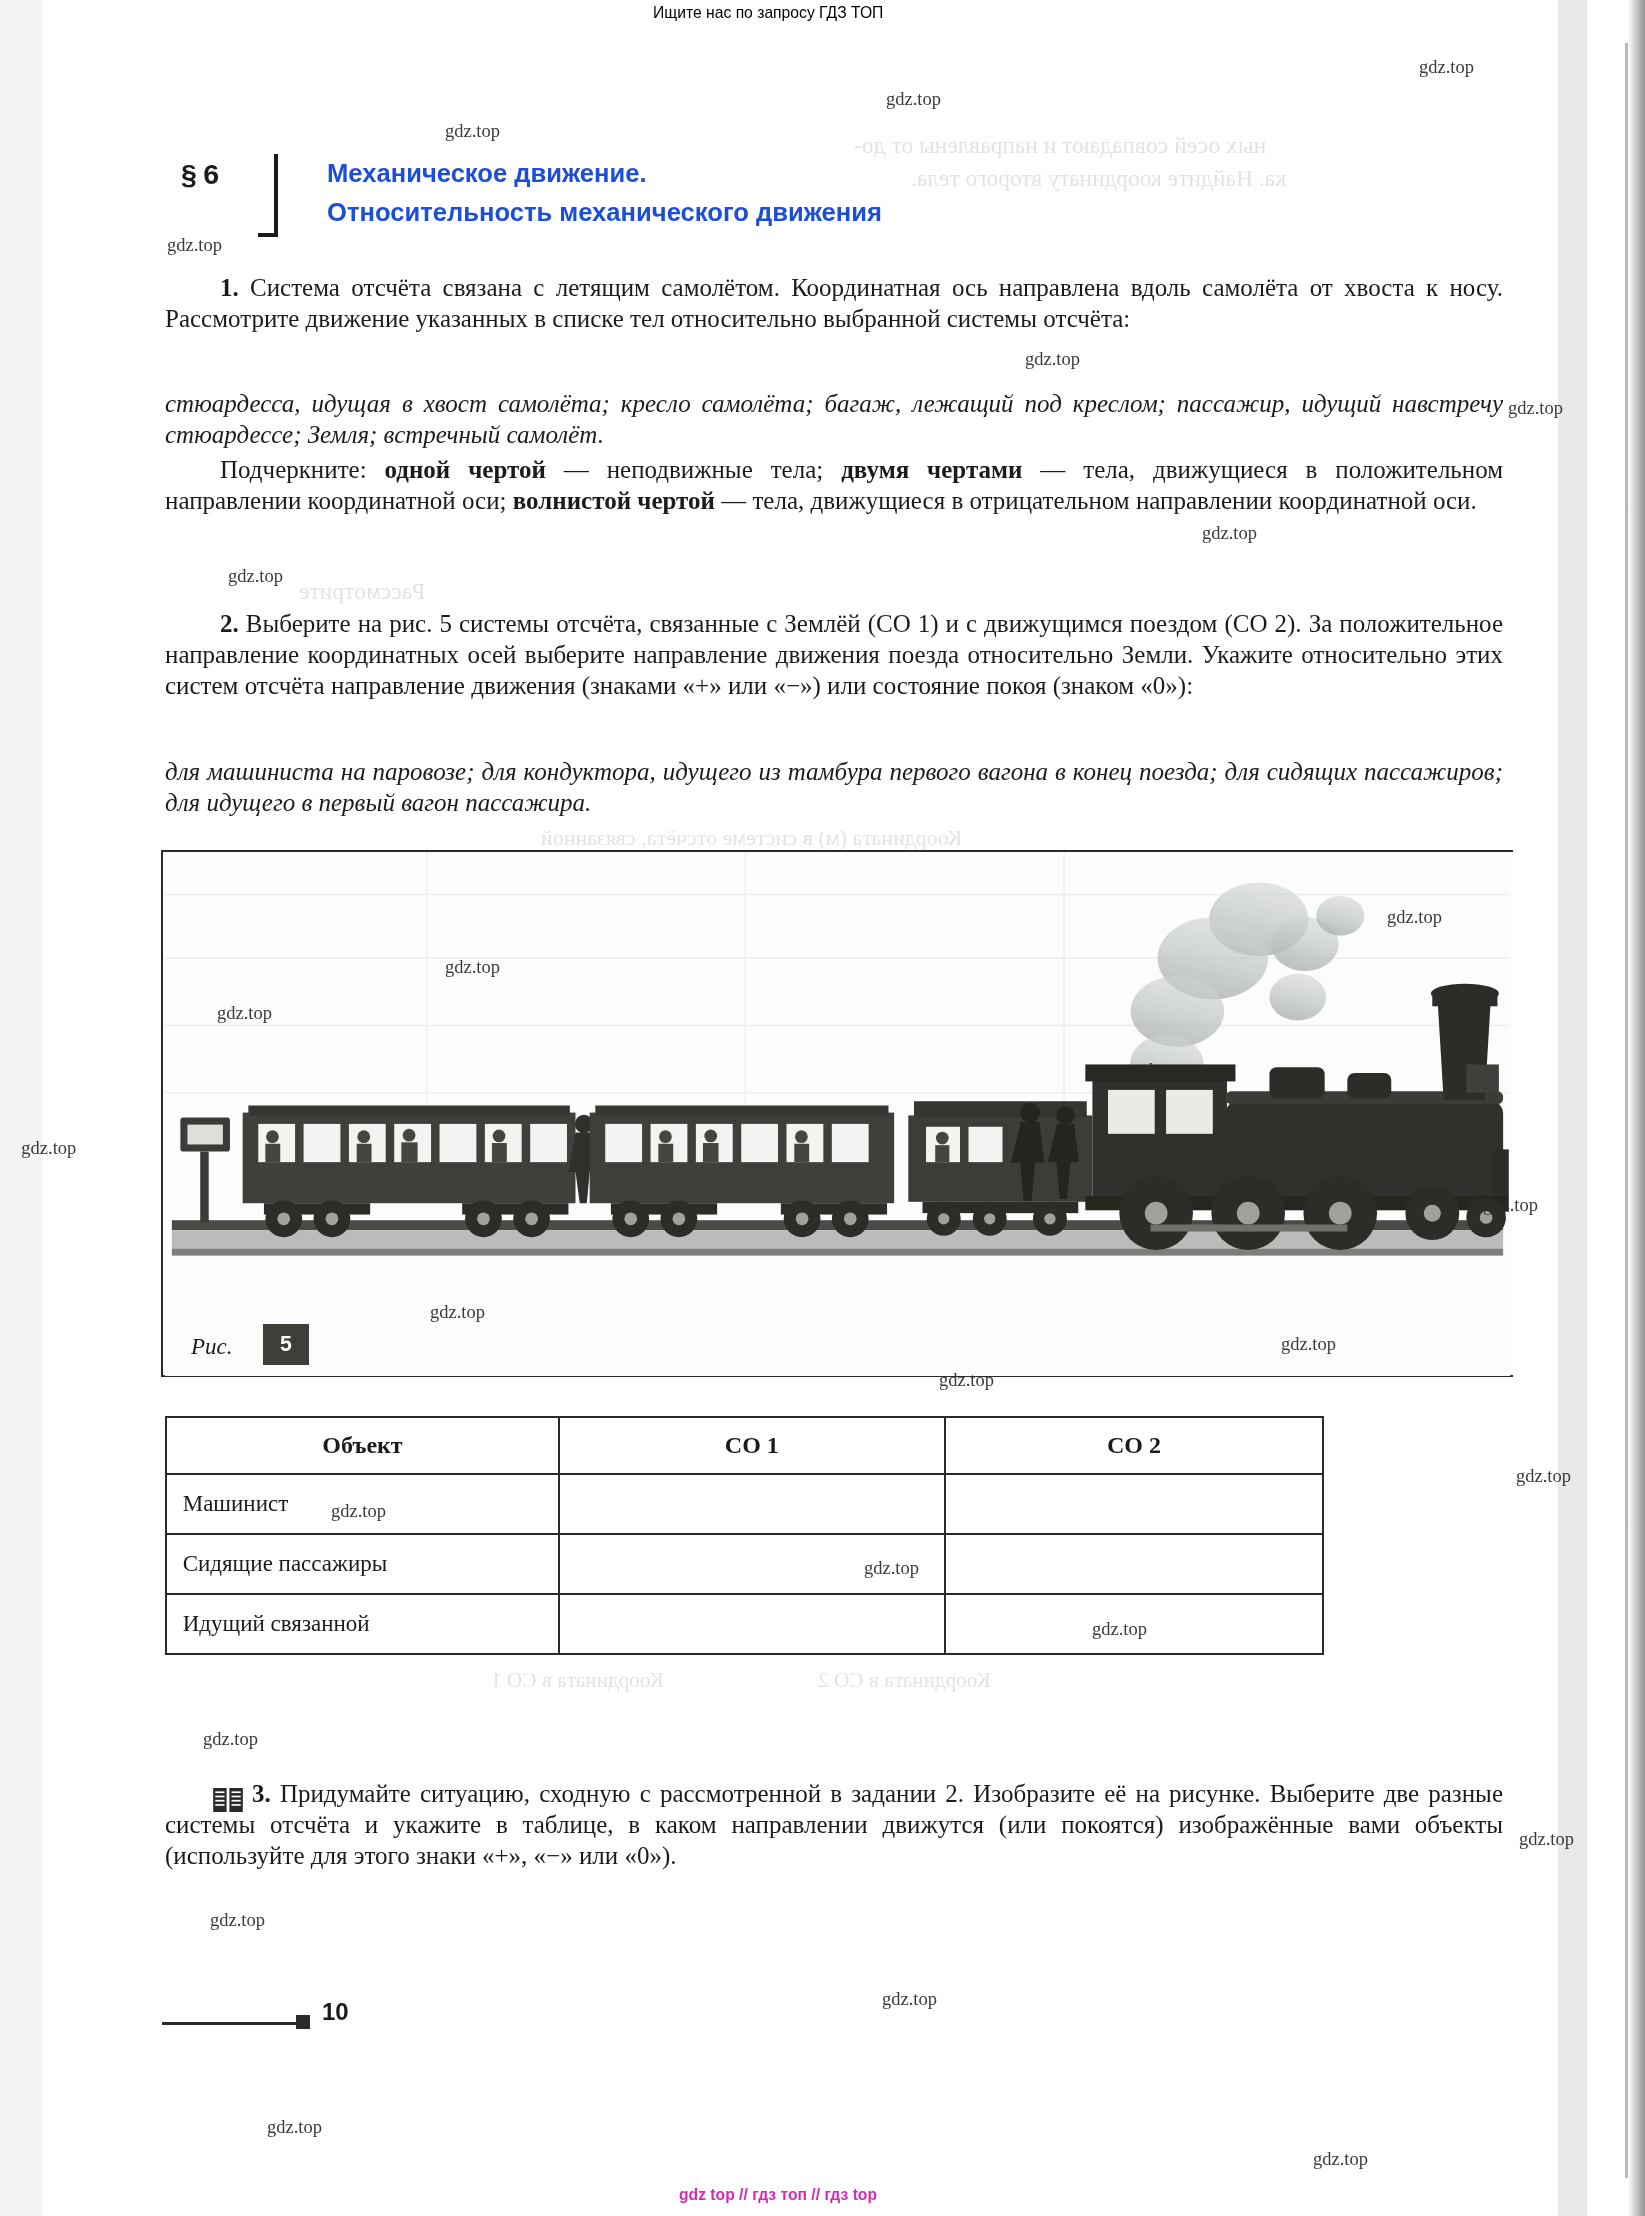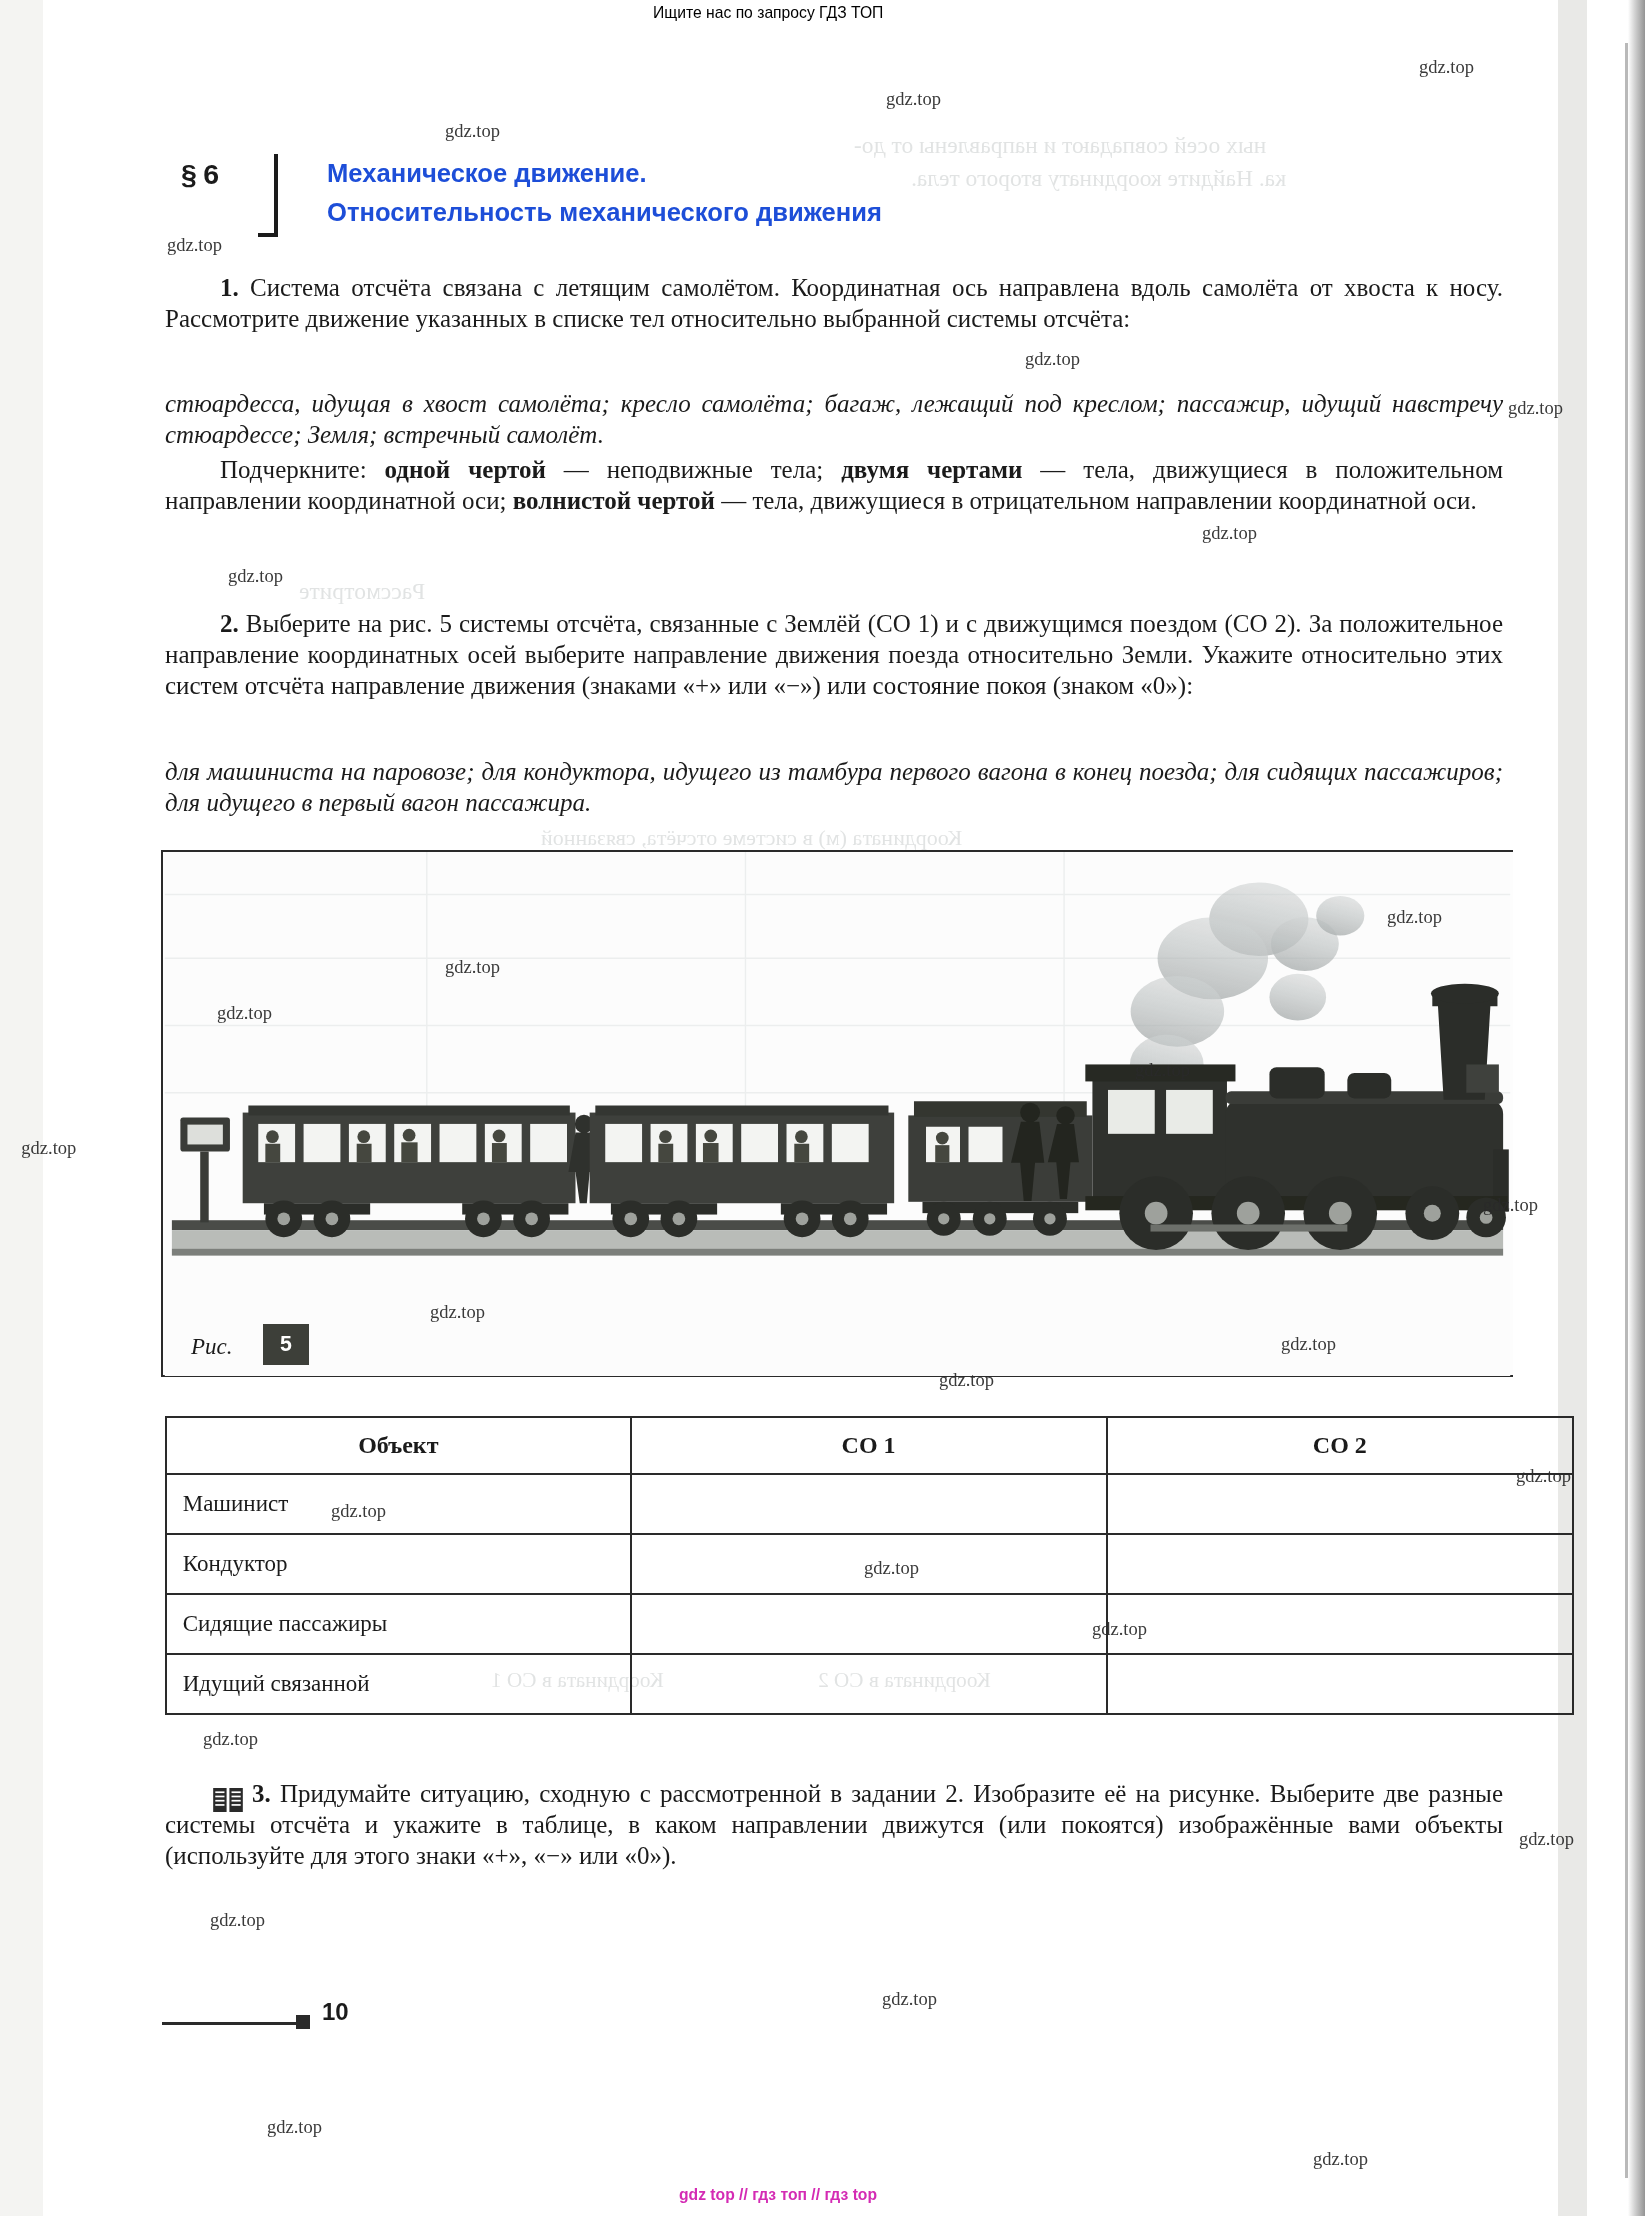--- a/index.html
+++ b/index.html
@@ -78,21 +78,21 @@
   }
   #figcap{position:absolute;left:191px;top:1334px;font-style:italic;font-size:23px;}
   #fignum{
     position:absolute;left:263px;top:1324px;width:46px;height:41px;background:#3d3f39;
     color:#ffffff;font-family:"Liberation Sans",sans-serif;font-weight:700;font-size:21.3px;
     display:flex;align-items:center;justify-content:center;
   }
 
   
   #tbl{
-    position:absolute;left:165px;top:1416px;width:1409px;border-collapse:collapse;
+    position:absolute;left:165px;top:1416px;width:1159px;border-collapse:collapse;
     font-size:23px;
     border-radius:19px;
   }
   #tbl td,#tbl th{border:2.1px solid #2a2a2a;height:58px;padding:0 15.7px;}
   #tbl th{font-weight:700;text-align:center;font-size:24px;height:55px;}
   #tbl td.obj{text-align:left;width:441px;}
   #tbl td.blank{}
   .colw1{width:441px;}
   .colw2{width:455px;}
   .colw3{width:445px;}
@@ -354,25 +354,20 @@
   <thead>
     <tr>
       <th class="colw1">Объект</th>
       <th class="colw2">СО 1</th>
       <th class="colw3">СО 2</th>
     </tr>
   </thead>
   <tbody>
     <tr>
       <td class="obj">Машинист</td>
-      <td class="blank"></td>
-      <td class="blank"></td>
-    </tr>
-    <tr>
-      <td class="obj">Кондуктор</td>
       <td class="blank"></td>
       <td class="blank"></td>
     </tr>
     <tr>
       <td class="obj">Сидящие пассажиры</td>
       <td class="blank"></td>
       <td class="blank"></td>
     </tr>
     <tr>
       <td class="obj">Идущий связанной</td>

